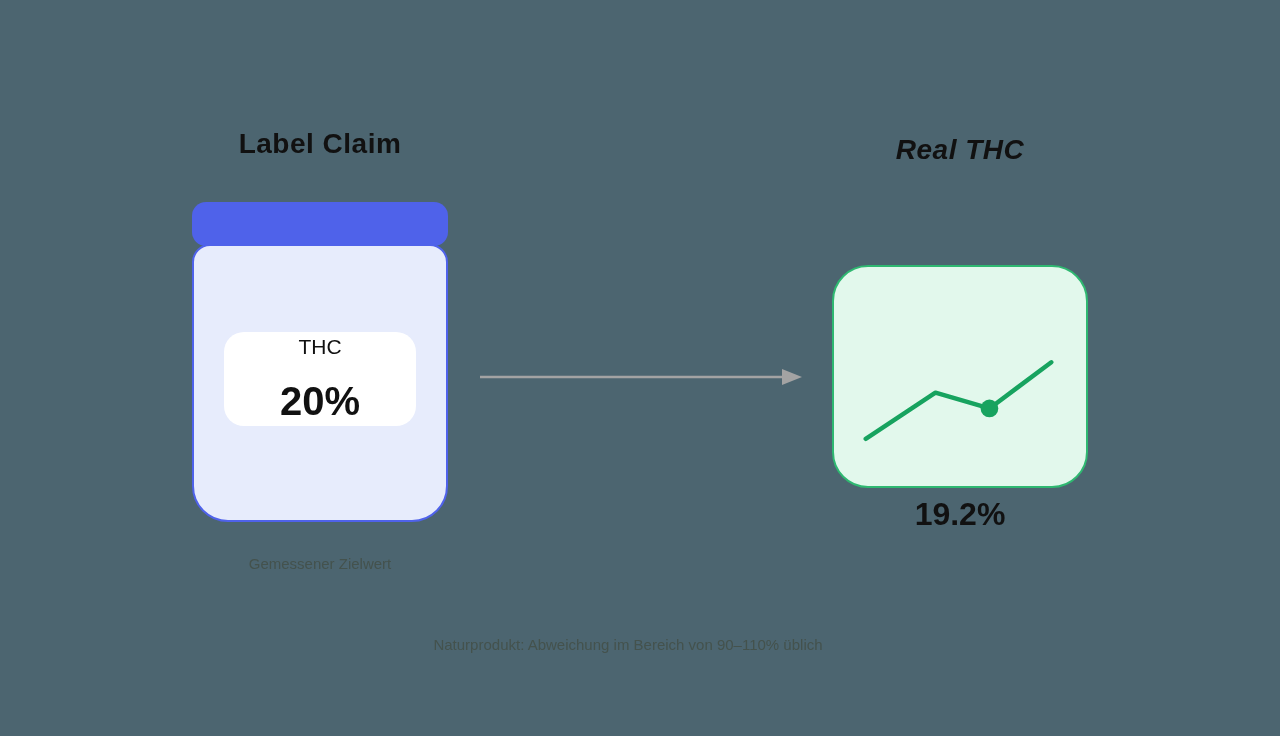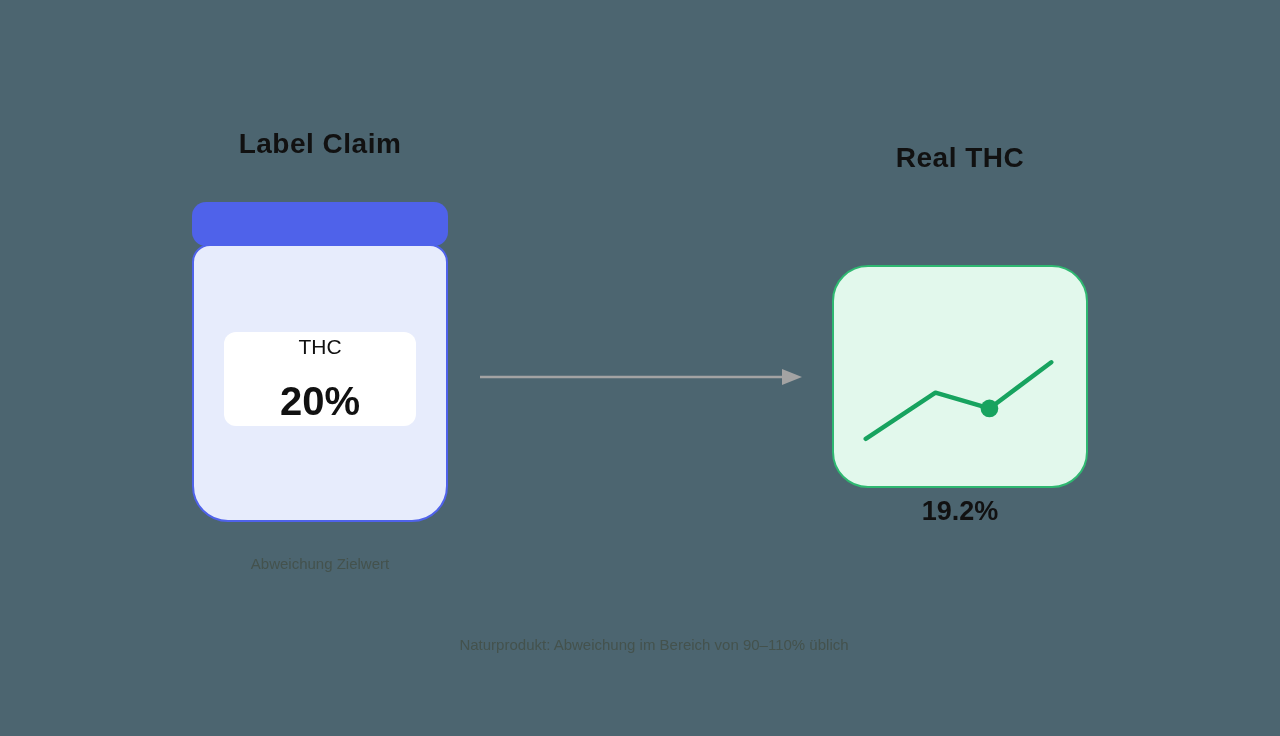--- a/index.html
+++ b/index.html
@@ -29,42 +29,42 @@
   .title {
     position: absolute;
     width: 320px;
     text-align: center;
     font-size: 28px;
     font-weight: bold;
     color: var(--title-text);
     letter-spacing: 0.5px;
   }
   .title.left  { left: 160px; top: 128px; }
-  .title.right { left: 800px; top: 142px; }
+  .title.right { left: 800px; top: 134px; font-style: italic; }
 
   
   .jar { position: absolute; left: 192px; top: 202px; width: 256px; height: 318px; }
   .jar-lid {
     position: absolute; left: 0; top: 0;
     width: 256px; height: 44px;
     background: var(--jar-lid);
     border-radius: 14px;
   }
   .jar-body {
     position: absolute; left: 0; top: 42px;
     width: 256px; height: 278px;
     background: var(--jar-body-fill);
     border: 2px solid var(--jar-border);
     border-radius: 18px 18px 36px 36px;
   }
   .jar-label {
     position: absolute; left: 30px; top: 86px;
     width: 192px; height: 94px;
     background: var(--label-bg);
-    border-radius: 12px;
+    border-radius: 20px;
     display: flex; flex-direction: column;
     align-items: center; justify-content: center;
     gap: 20px;
   }
   .jar-label-title {
     font-size: 21px;
     color: #111111;
   }
   .jar-label-value {
     font-size: 40px;
@@ -86,37 +86,37 @@
     border: 2px solid var(--chart-card-border);
     border-radius: 36px;
     overflow: hidden;
   }
   .chart-card svg { display: block; width: 100%; height: 100%; }
 
   .measured-value {
     position: absolute; left: 800px; top: 496px;
     width: 320px;
     text-align: center;
-    font-size: 27px;
+    font-size: 32px;
     font-weight: bold;
     color: var(--title-text);
   }
 
   .caption {
     position: absolute;
     width: 360px;
     text-align: center;
     font-size: 15px;
     color: var(--caption-text);
   }
   .caption.left  { left: 140px; top: 555px; }
   .caption.right { left: 780px; top: 555px; }
 
   .footer-note {
-    position: absolute; left: 334px; top: 636px;
+    position: absolute; left: 308px; top: 636px;
     width: 640px;
     text-align: center;
     font-size: 15px;
     color: var(--caption-text);
   }
 </style>
 </head>
 <body>
 
 <div class="canvas">
@@ -126,21 +126,21 @@
   <div class="jar">
     <div class="jar-body">
       <div class="jar-label">
         <div class="jar-label-title">THC</div>
         <div class="jar-label-value">20%</div>
       </div>
     </div>
     <div class="jar-lid"></div>
   </div>
 
-  <div class="caption left">Abweichung Zielwert</div>
+  <div class="caption left">Gemessener Zielwert</div>
 
   <div class="arrow-wrap">
     <svg viewBox="0 0 326 22" xmlns="http://www.w3.org/2000/svg" aria-hidden="true">
       <line x1="2" y1="11" x2="304" y2="11" stroke="var(--arrow)" stroke-width="2.5"></line>
       <polygon points="304,3 324,11 304,19" fill="var(--arrow)"></polygon>
     </svg>
   </div>
 
   <div class="title right">Real THC</div>
 

